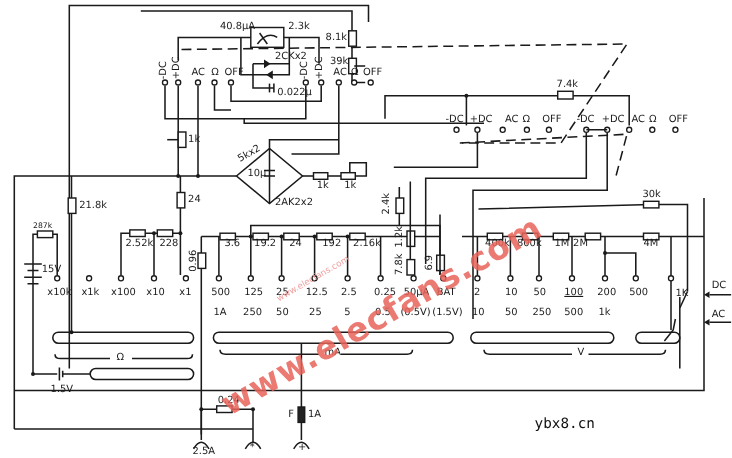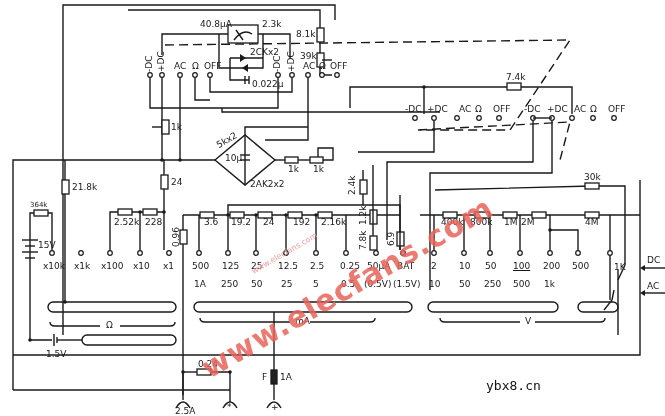--- a/index.html
+++ b/index.html
@@ -272,21 +272,21 @@
 
 <span class="lbl" style="left:216px;top:136px;transform:rotate(-30deg);">5kx2</span>
 <span class="lbl" style="left:225px;top:154px;">10μ</span>
 <span class="lbl" style="left:250px;top:180px;">2AK2x2</span>
 <span class="lbl" style="left:288px;top:165px;">1k</span>
 <span class="lbl" style="left:313px;top:165px;">1k</span>
 <span class="lbl" style="left:171px;top:123px;">1k</span>
 
 <span class="lbl" style="left:72px;top:183px;text-align:right;">21.8k</span>
 <span class="lbl" style="left:171px;top:178px;">24</span>
-<span class="lbl" style="left:30px;top:202px;font-size:7px;">364k</span>
+<span class="lbl" style="left:30px;top:202px;font-size:7px;">287k</span>
 <span class="lbl" style="left:114px;top:218px;">2.52k</span>
 <span class="lbl" style="left:145px;top:218px;">228</span>
 <span class="lbl vlbl" style="left:172px;top:247px;">0.96</span>
 <span class="lbl" style="left:204px;top:218px;">3.6</span>
 <span class="lbl" style="left:231px;top:218px;text-align:center;">19.2</span>
 <span class="lbl" style="left:263px;top:218px;">24</span>
 <span class="lbl" style="left:293px;top:218px;">192</span>
 <span class="lbl" style="left:321px;top:218px;">2.16k</span>
 <span class="lbl vlbl" style="left:348px;top:195px;">2.4k</span>
 <span class="lbl vlbl" style="left:359px;top:225px;">1.2k</span>

